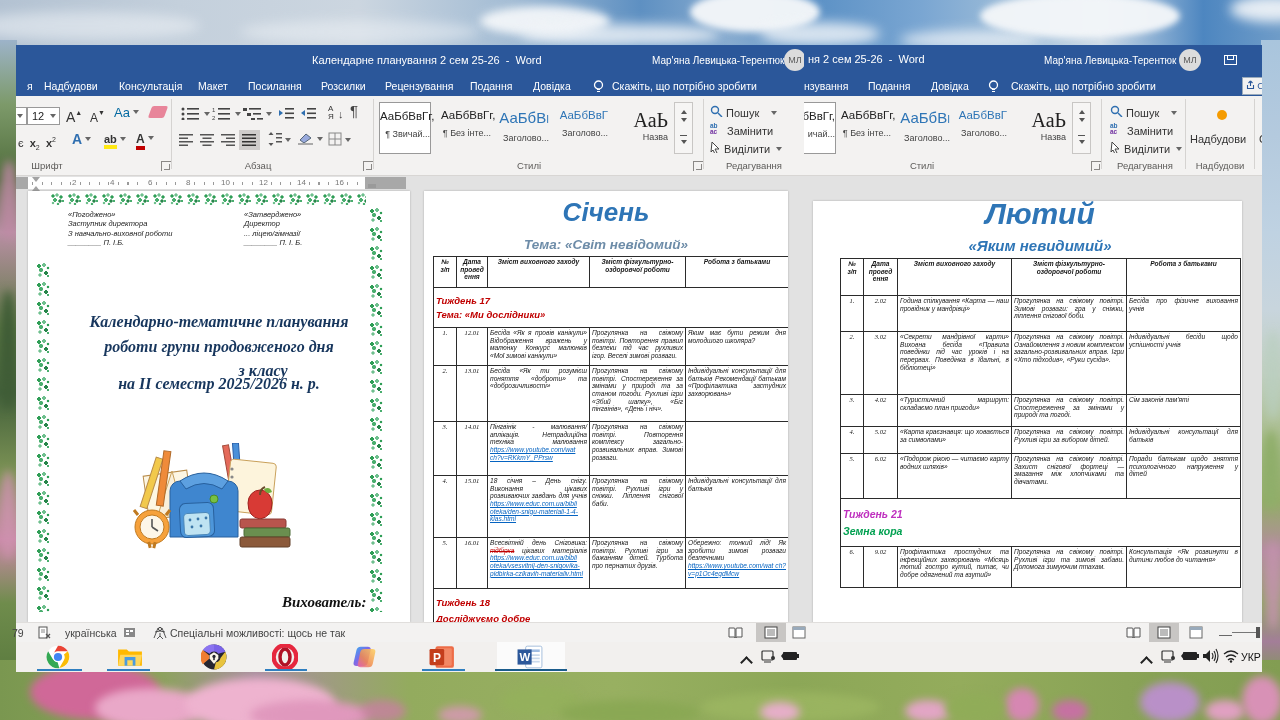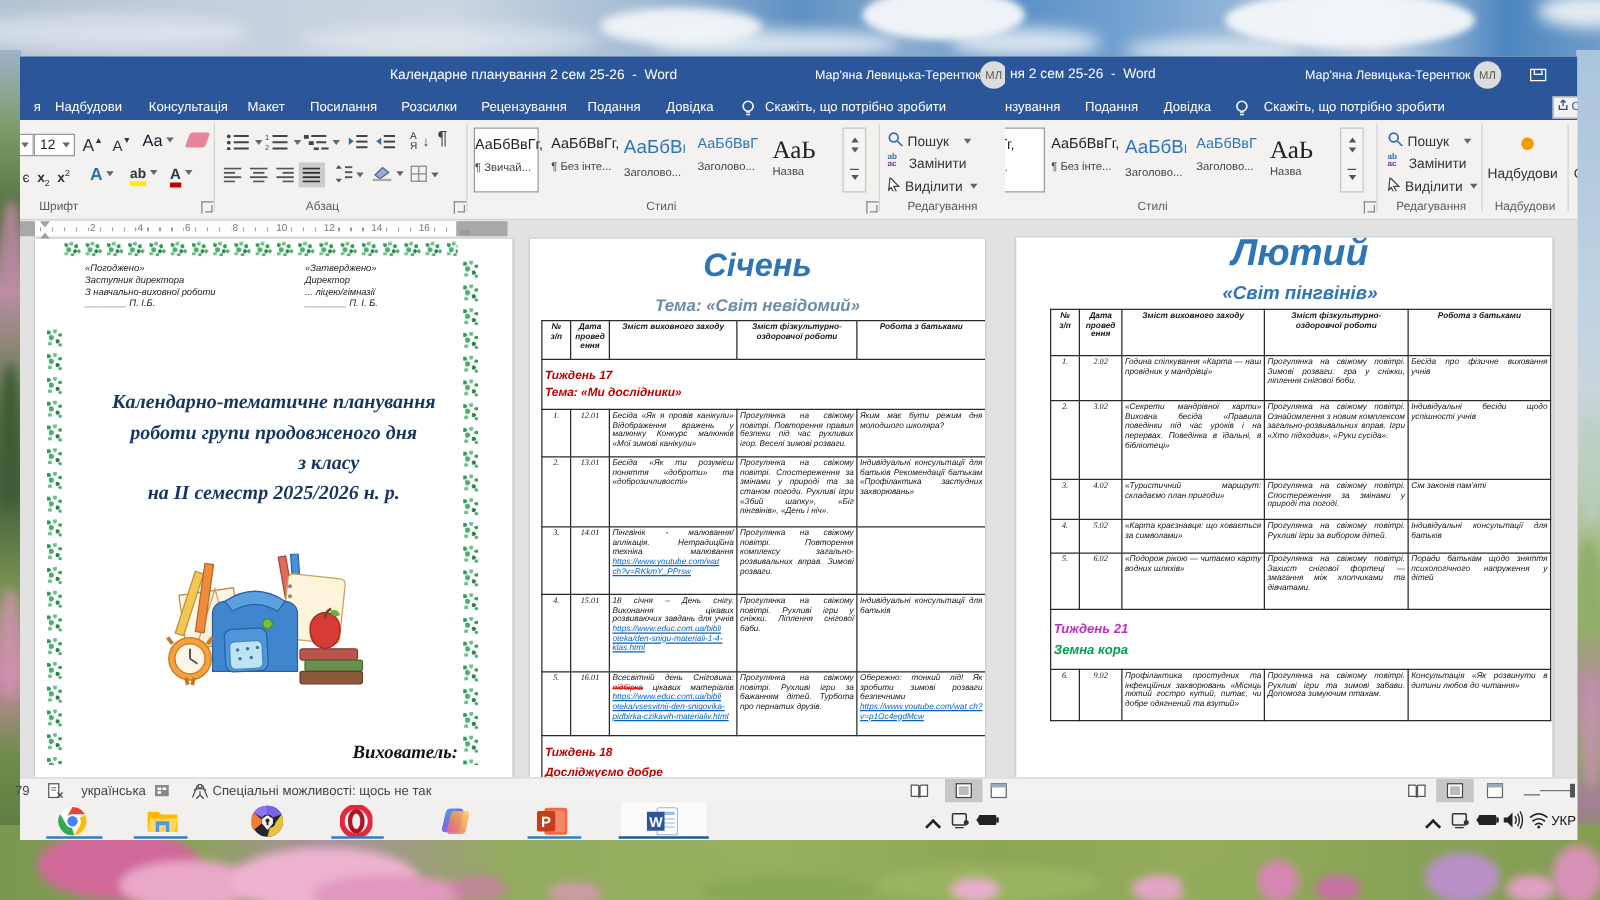--- a/index.html
+++ b/index.html
@@ -28,21 +28,21 @@
   .grouplabel{position:absolute;top:64px;color:#5c5b59;font-size:9.5px;text-align:center;}
   .gsep{position:absolute;top:3px;width:1px;height:70px;background:#d5d3d1;}
   .launcher{position:absolute;top:65px;width:9px;height:9px;border-left:1px solid #8a8886;border-top:1px solid #8a8886;}
   .launcher:after{content:"";position:absolute;left:2px;top:2px;width:5px;height:5px;border-right:1px solid #8a8886;border-bottom:1px solid #8a8886;}
   .combo{height:16px;background:#fff;border:1px solid #999;font-size:11px;color:#222;line-height:16px;}
   .combo .cv{float:right;margin:6px 3px 0 0;}
   .ric{line-height:14px;}
   .arr,.cv{display:inline-block;width:0;height:0;border:3px solid transparent;border-top:4px solid #666;vertical-align:middle;margin-left:3px;}
   .chev{display:inline-block;width:7px;height:7px;border-left:2px solid #222;border-top:2px solid #222;transform:rotate(45deg);}
   
-  .card{position:absolute;top:6px;width:50px;height:50px;text-align:left;}
+  .card{position:absolute;top:6px;width:50px;height:50px;text-align:right;}
   .card .s1{display:block;font-size:11.5px;color:#222;margin-top:7px;white-space:nowrap;}
   .card .s2{display:block;font-size:9px;color:#444;margin-top:7px;white-space:nowrap;}
   .cardsel{border:1px solid #999;background:#fff;}
   
   #ruler{left:0px;top:131px;width:788px;height:15px;background:#e2e2e2;}
   #rulerwhite{position:absolute;left:12px;top:1px;width:337px;height:12px;background:#fefefe;
     background-image:repeating-linear-gradient(90deg,#999 0 1px,transparent 1px 9.55px);
     background-size:337px 3px;background-position:4px 5px;background-repeat:no-repeat;}
   .rgray{position:absolute;top:1px;height:12px;background:#a8a8a8;}
   .rnum{position:absolute;top:2px;font-size:8px;color:#777;background:#fefefe;padding:0 1px;line-height:10px;}
@@ -150,21 +150,21 @@
     <span class="tab" style="left:596px;">Скажіть, що потрібно зробити</span>
   </div>
   <div class="abs ribbon" id="ribbonL">
 
     <div class="abs combo" style="left:-8px;top:11px;width:17px;">
         <span class="cv"></span>
       </div>
     <div class="abs combo" style="left:11px;top:11px;width:31px;"><span style="margin-left:4px;">12</span><span class="cv"></span></div>
     <div class="abs ric" style="left:50px;top:10px;font-size:14px;color:#333;">А<span style="font-size:7px;vertical-align:7px;">▲</span></div>
     <div class="abs ric" style="left:74px;top:10px;font-size:12px;color:#333;">А<span style="font-size:7px;vertical-align:7px;">▼</span></div>
-    <div class="abs ric" style="left:98px;top:10px;font-size:13px;color:#0f172a;">Аа<span class="arr"></span></div>
+    <div class="abs ric" style="left:98px;top:10px;font-size:13px;color:#0369a1;">Аа<span class="arr"></span></div>
     <div class="abs" style="left:134px;top:10px;width:16px;height:12px;background:#e8859a;transform:skewX(-20deg);border-radius:2px;"></div>
     <div class="abs ric" style="left:2px;top:37px;font-size:11px;color:#333;">є&nbsp; <b>х</b><sub style="font-size:7px;">2</sub>&nbsp; <b>х</b><sup style="font-size:7px;">2</sup></div>
     <div class="abs ric" style="left:56px;top:36px;font-size:14px;color:#2f6fb0;font-weight:bold;">А<span class="arr"></span></div>
     <div class="abs ric" style="left:88px;top:36px;font-size:11px;color:#333;"><span style="border-bottom:4px solid #ffe914;"><b>ab</b></span><span class="arr"></span></div>
     <div class="abs ric" style="left:120px;top:36px;font-size:12px;color:#333;"><span style="border-bottom:4px solid #c00000;"><b>А</b></span><span class="arr"></span></div>
     <div class="grouplabel" style="left:8px;width:46px;">Шрифт</div>
     <div class="launcher" style="left:145px;"></div>
     <div class="gsep" style="left:155px;"></div>
 
     <div class="abs ric" style="left:165px;top:10px;" title="b"><svg width="20" height="14">
@@ -329,21 +329,21 @@
 
     <div class="page" style="left:12px;top:0px;width:382px;height:431px;overflow:hidden;">
       <div class="abs orow" style="left:22px;top:2px;width:316px;"></div>
       <div class="abs ocol" style="left:8px;top:71px;height:350px;"></div>
       <div class="abs ocol" style="left:341px;top:16px;height:405px;"></div>
       <div class="abs appr" style="left:40px;top:19px;">«Погоджено»<br>Заступник директора<br>З навчально-виховної роботи<br>________ П. І.Б.</div>
       <div class="abs appr" style="left:216px;top:19px;">«Затверджено»<br>Директор<br>... ліцею/гімназії<br>________ П. І. Б.</div>
       <div class="abs ptitle" style="top:122px;">Календарно-тематичне планування</div>
       <div class="abs ptitle" style="top:147px;">роботи групи продовженого дня</div>
       <div class="abs ptitle" style="top:171px;margin-left:44px;">з класу</div>
-      <div class="abs ptitle" style="top:195px;font-family:Liberation Serif, serif;">на ІІ семестр 2025/2026 н. р.</div>
+      <div class="abs ptitle" style="top:184px;font-family:Liberation Serif, serif;">на ІІ семестр 2025/2026 н. р.</div>
       <div class="abs" style="left:100px;top:252px;">
         <svg width="165" height="110" viewBox="0 0 165 110">
           <g stroke="#b98c4a" stroke-width="1">
             <rect x="18" y="30" width="44" height="44" fill="#fdf6e3" transform="rotate(-8 40 52)"></rect>
             <path d="M30 72l14-44l12 44z" fill="#f9efda" stroke="#c9a05a"></path>
           </g>
           <rect x="20" y="14" width="7" height="52" fill="#f2c94c" stroke="#b98c4a" transform="rotate(18 24 40)"></rect>
           <rect x="32" y="8" width="7" height="55" fill="#ef8b3a" stroke="#b06a2a" transform="rotate(8 36 36)"></rect>
           <rect x="98" y="2" width="6" height="40" fill="#e46a5a" stroke="#a04a3a" transform="rotate(-10 101 22)"></rect>
           <rect x="106" y="0" width="6" height="44" fill="#4a90d9" stroke="#2a60a9" transform="rotate(-4 109 22)"></rect>
@@ -519,25 +519,25 @@
           <path d="M2 0l7 7l-4 0l2 4l-2 1l-2-4l-2 2z" fill="#fff" stroke="#444" stroke-width="1"></path>
         </svg> Виділити <span class="arr"></span></div>
     <div class="grouplabel" style="left:309px;width:64px;">Редагування</div>
     <div class="gsep" style="left:381px;"></div>
     <div class="abs" style="left:413px;top:14px;width:10px;height:10px;border-radius:50%;background:#f59b00;"></div>
     <div class="abs ric" style="left:386px;top:36px;color:#333;font-size:11px;">Надбудови</div>
     <div class="grouplabel" style="left:386px;width:60px;">Надбудови</div>
     <div class="gsep" style="left:450px;"></div>
     <div class="abs ric" style="left:455px;top:36px;color:#333;font-size:11px;">С</div>
   </div>
-  <div class="abs doc" style="top:131px;height:332px;" id="docR">
+  <div class="abs doc" style="top:142px;height:332px;" id="docR">
 
     <div class="page" style="left:9px;top:14px;width:429px;height:432px;overflow:hidden;">
       <div class="abs h1" style="left:27px;top:-4px;width:400px;font-size:30px;">Лютий</div>
-      <div class="abs h2" style="left:27px;top:36px;width:400px;color:#2e75b6;font-size:15px;">«Світ пінгвінів»</div>
+      <div class="abs h2" style="left:27px;top:36px;width:400px;color:#2e75b6;font-size:15px;">«Яким невидимий»</div>
       <table class="tbl" style="left:27px;top:57px;width:400px;">
         <colgroup>
             <col style="width:23px">
             <col style="width:34px">
             <col style="width:114px">
             <col style="width:115px">
             <col style="width:114px">
           </colgroup>
         <tbody>
             <tr style="height:37px;">

